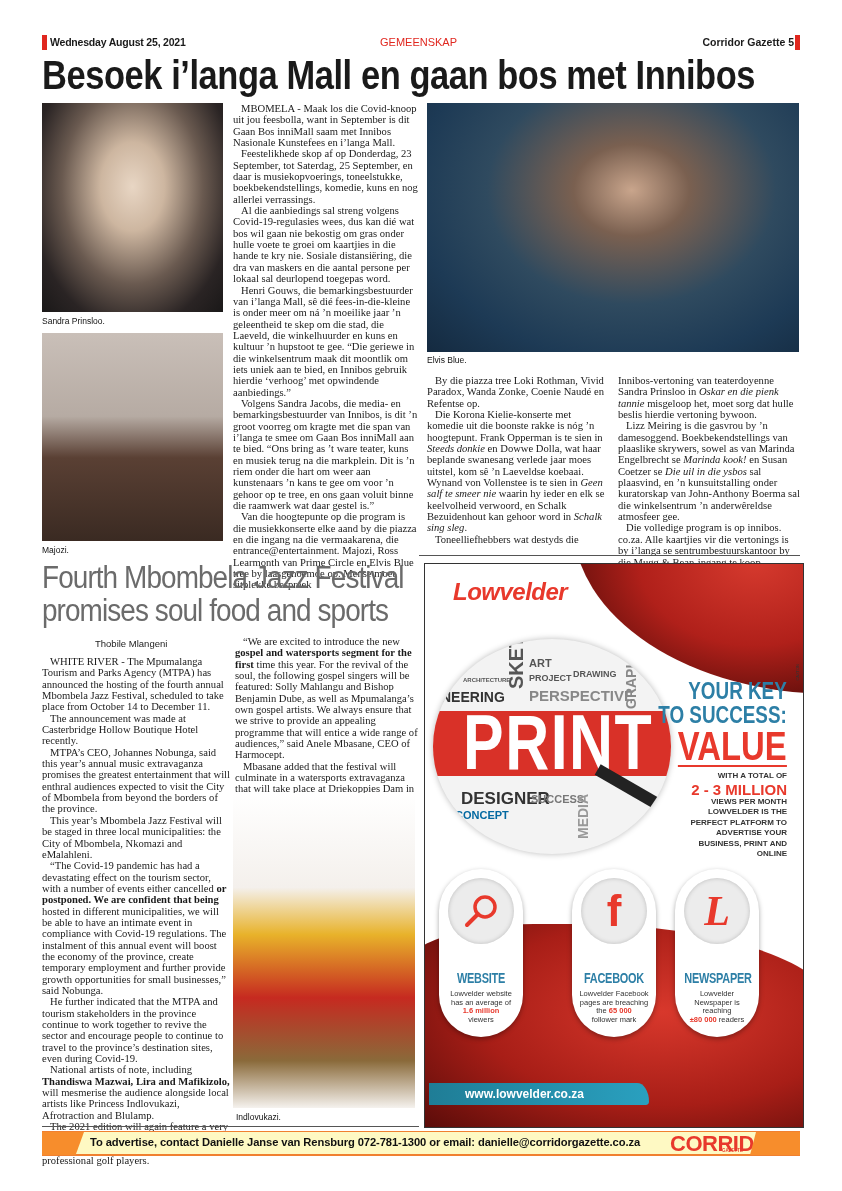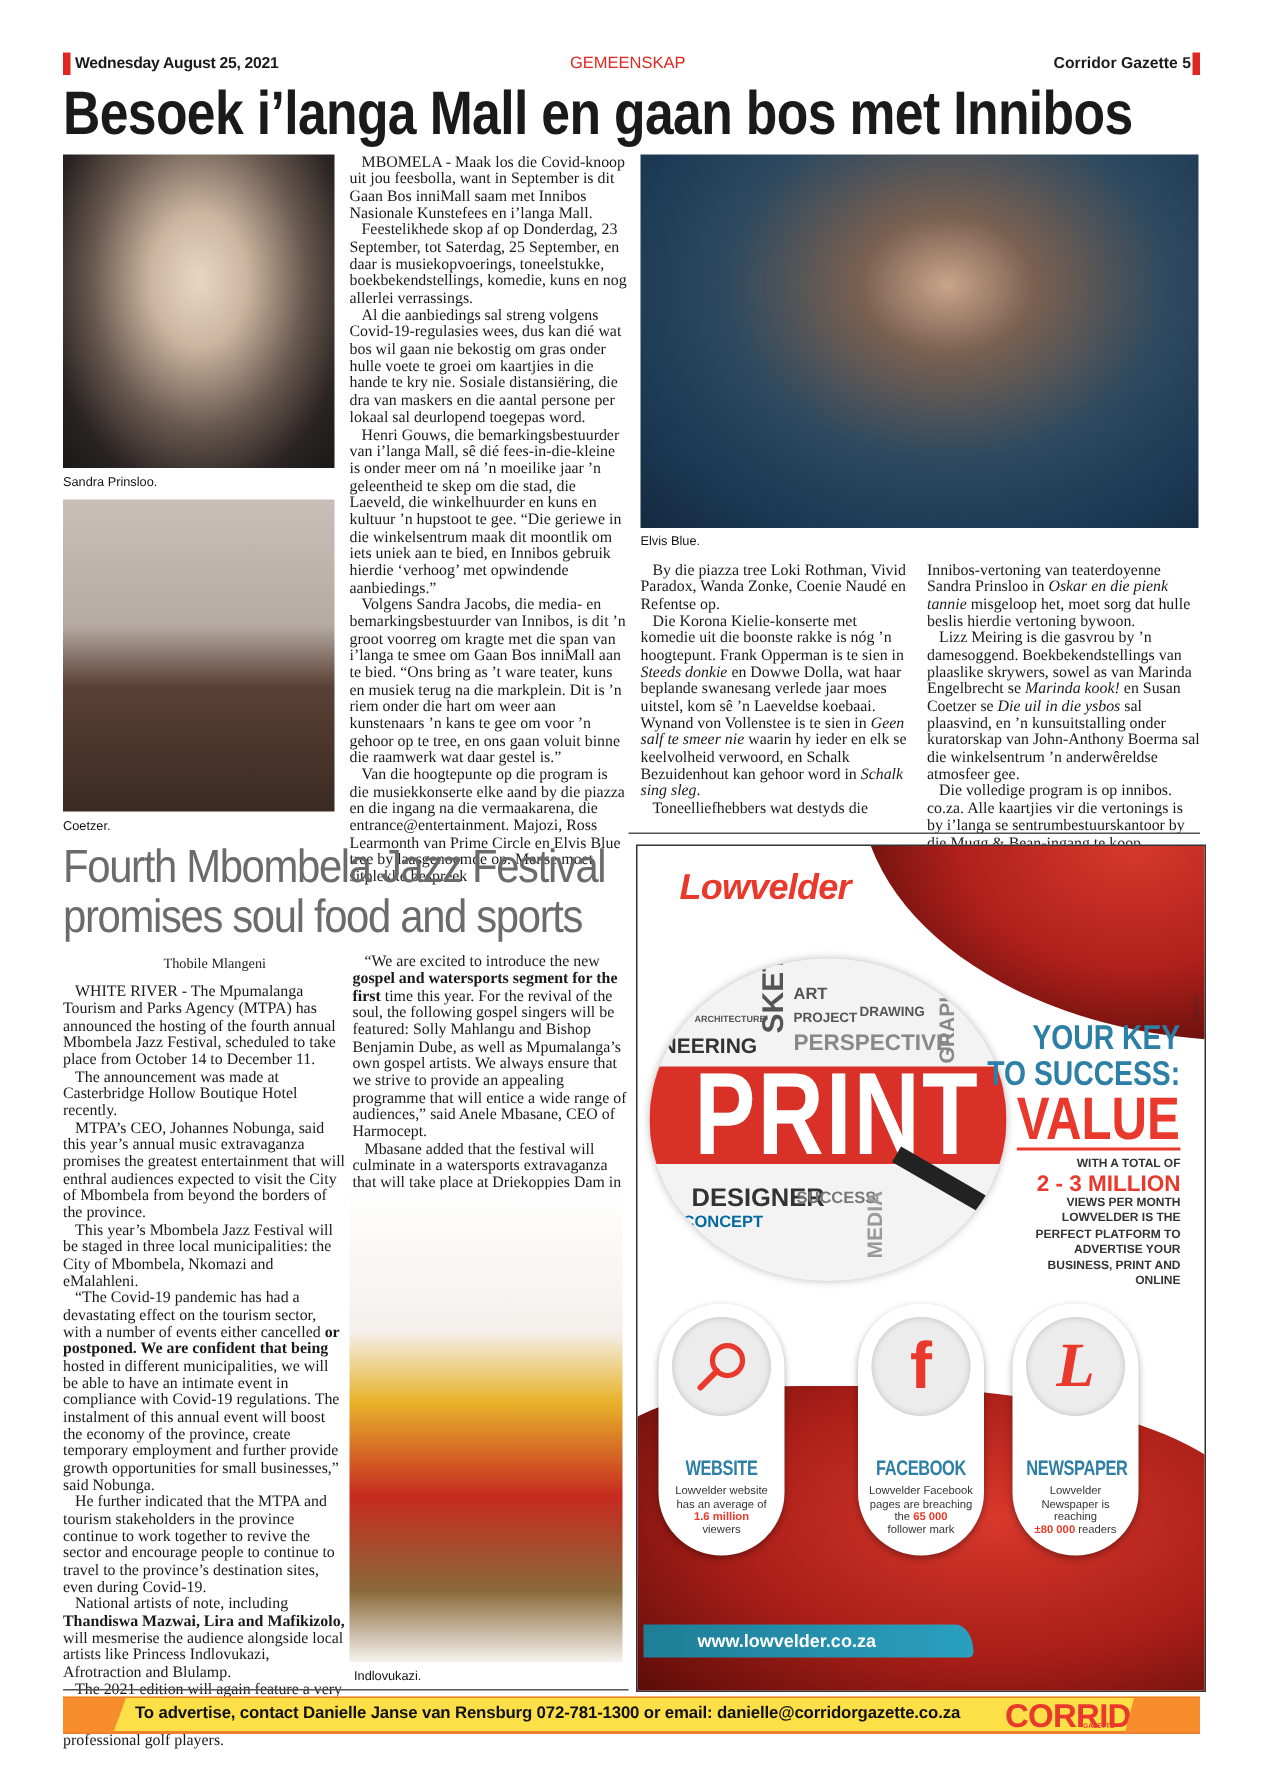--- a/index.html
+++ b/index.html
@@ -24,21 +24,21 @@
 
   .caption { position: absolute; font-family: "Liberation Sans", sans-serif; font-size: 8.5px; color: #111; }
 
   
   .col { position: absolute; font-family: "Liberation Serif", serif; font-size: 10.6px; line-height: 11.35px; color: #1a1a1a; text-align: left; }
   .col p { text-indent: 8px; }
   .col p.noind { text-indent: 0; }
   .col i { font-style: italic; }
 
   .hl2 { left: 42px; top: 561px; font-family: "Liberation Sans", sans-serif; font-size: 31px; line-height: 33px; color: #6b6b6b; font-weight: normal; letter-spacing: -1px; transform: scaleX(0.9); transform-origin: left top; white-space: nowrap; }
-  .byline { left: 109px; top: 638px; font-family: Liberation Serif, serif; font-size: 9.5px; color: #222; }
+  .byline { left: 95px; top: 638px; font-family: Liberation Sans, sans-serif; font-size: 9.5px; color: #222; }
   .bold-line { font-weight: bold; font-family: "Liberation Serif", serif; }
 
   
   .rule { position: absolute; background: #555; }
 
   
   .ad { position: absolute; left: 424px; top: 563px; width: 380px; height: 565px; border: 1.5px solid #333; background: #fff; overflow: hidden; }
   .ad-swoosh-top { position: absolute; right: -30px; top: -60px; width: 260px; height: 190px; background: radial-gradient(ellipse at 70% 30%, #d63a2e 0%, #b0201a 45%, #5a0d0a 80%); border-bottom-left-radius: 100% 90%; }
   .ad-logo { position: absolute; left: 28px; top: 14px; font-family: "Liberation Sans", sans-serif; font-weight: bold; font-style: italic; font-size: 24px; color: #e8392c; letter-spacing: -0.5px; }
   .ad-print-circle { position: absolute; left: 8px; top: 75px; width: 238px; height: 215px; border-radius: 50%; background: #f3f3f3; box-shadow: 0 0 6px #bbb; overflow: hidden; }
@@ -53,42 +53,42 @@
   .ad-red-bottom { position: absolute; left: -20px; top: 360px; width: 430px; height: 220px; background: radial-gradient(ellipse at 60% 40%, #d8382c 0%, #a81e17 50%, #5a0c09 90%); border-top-right-radius: 60% 40%; border-top-left-radius: 30% 20%; }
   .ad-card { position: absolute; top: 305px; width: 84px; height: 168px; background: #fff; border-radius: 42px; box-shadow: 0 2px 5px rgba(0,0,0,0.35); text-align: center; font-family: "Liberation Sans", sans-serif; }
   .ad-card-circle { width: 66px; height: 66px; margin: 9px auto 0; border-radius: 50%; background: #ececec; box-shadow: inset 0 0 4px #bbb; display: flex; align-items: center; justify-content: center; }
   .ad-card-title { margin-top: 26px; font-size: 14px; font-weight: bold; color: #2d7fa6; transform: scaleX(0.78); white-space: nowrap; letter-spacing: -0.3px; }
   .ad-card-text { margin-top: 4px; font-size: 7.5px; line-height: 8.5px; color: #333; padding: 0 6px; }
   .ad-card-text b { color: #e8392c; }
   .ad-url { position: absolute; left: 4px; top: 519px; width: 220px; height: 22px; background: linear-gradient(90deg, #1f7d96, #2aa0bf); border-top-right-radius: 14px 22px; border-bottom-right-radius: 4px; font-family: "Liberation Sans", sans-serif; font-weight: bold; font-size: 12px; color: #fff; padding-left: 36px; line-height: 22px; }
   .ad-tag { position: absolute; right: 3px; top: 100px; font-family: "Liberation Sans", sans-serif; font-size: 4px; color: #333; writing-mode: vertical-rl; transform: rotate(180deg); }
 
   
-  .footer { position: absolute; left: 42px; top: 1131px; width: 758px; height: 25px; border-top: 1px solid #f08030; border-bottom: 2px solid #f08030; background: #fde047; }
+  .footer { position: absolute; left: 42px; top: 1131px; width: 758px; height: 25px; border-top: 1px solid #f08030; border-bottom: 2px solid #f08030; background: #fef9c3; }
   .footer-orange-l { position: absolute; left: 0; top: 0; width: 42px; height: 23px; background: #f78d2c; clip-path: polygon(0 0, 100% 0, 80% 100%, 0 100%); }
   .footer-text { position: absolute; left: 48px; top: 4px; font-family: "Liberation Sans", sans-serif; font-weight: bold; font-size: 11.2px; color: #111; white-space: nowrap; letter-spacing: -0.1px; }
   .footer-logo { position: absolute; left: 628px; top: -1px; font-family: "Liberation Sans", sans-serif; font-weight: bold; font-size: 22px; color: #e8392c; letter-spacing: -0.5px; }
   .footer-logo-sub { position: absolute; left: 680px; top: 16px; font-family: "Liberation Sans", sans-serif; font-size: 4.5px; color: #e8392c; font-weight: bold; }
   .footer-orange-r { position: absolute; right: 0; top: 0; width: 50px; height: 23px; background: #f78d2c; clip-path: polygon(12% 0, 100% 0, 100% 100%, 0 100%); }
 </style>
 </head>
 <body>
 
 <div class="hdr-bar" style="left:42px;"></div>
 <div class="abs hdr-date">Wednesday August 25, 2021</div>
 <div class="abs hdr-section">GEMEENSKAP</div>
 <div class="abs hdr-pub">Corridor Gazette 5</div>
 <div class="hdr-bar" style="left:795px;"></div>
 
 <h1 class="abs headline1">Besoek i’langa Mall en gaan bos met Innibos</h1>
 
 <div class="photo ph-sandra"></div>
 <div class="caption" style="left:42px;top:316px;">Sandra Prinsloo.</div>
 <div class="photo ph-majozi"></div>
-<div class="caption" style="left:42px;top:545px;">Coetzer.</div>
+<div class="caption" style="left:42px;top:545px;">Majozi.</div>
 <div class="photo ph-elvis"></div>
 <div class="caption" style="left:427px;top:355px;">Elvis Blue.</div>
 
 <div class="col" style="left:233px;top:103px;width:186px;">
   <p>MBOMELA - Maak los die Covid-knoop uit jou feesbolla, want in September is dit Gaan Bos inniMall saam met Innibos Nasionale Kunstefees en i’langa Mall.</p>
   <p>Feestelikhede skop af op Donderdag, 23 September, tot Saterdag, 25 September, en daar is musiekopvoerings, toneelstukke, boekbekendstellings, komedie, kuns en nog allerlei verrassings.</p>
   <p>Al die aanbiedings sal streng volgens Covid-19-regulasies wees, dus kan dié wat bos wil gaan nie bekostig om gras onder hulle voete te groei om kaartjies in die hande te kry nie. Sosiale distansiëring, die dra van maskers en die aantal persone per lokaal sal deurlopend toegepas word.</p>
   <p>Henri Gouws, die bemarkingsbestuurder van i’langa Mall, sê dié fees-in-die-kleine is onder meer om ná ’n moeilike jaar ’n geleentheid te skep om die stad, die Laeveld, die winkelhuurder en kuns en kultuur ’n hupstoot te gee. “Die geriewe in die winkelsentrum maak dit moontlik om iets uniek aan te bied, en Innibos gebruik hierdie ‘verhoog’ met opwindende aanbiedings.”</p>
   <p>Volgens Sandra Jacobs, die media- en bemarkingsbestuurder van Innibos, is dit ’n groot voorreg om kragte met die span van i’langa te smee om Gaan Bos inniMall aan te bied. “Ons bring as ’t ware teater, kuns en musiek terug na die markplein. Dit is ’n riem onder die hart om weer aan kunstenaars ’n kans te gee om voor ’n gehoor op te tree, en ons gaan voluit binne die raamwerk wat daar gestel is.”</p>
   <p>Van die hoogtepunte op die program is die musiekkonserte elke aand by die piazza en die ingang na die vermaakarena, die entrance@entertainment. Majozi, Ross Learmonth van Prime Circle en Elvis Blue tree by laasgenoemde op. Mense moet sitplekke bespreek</p>

